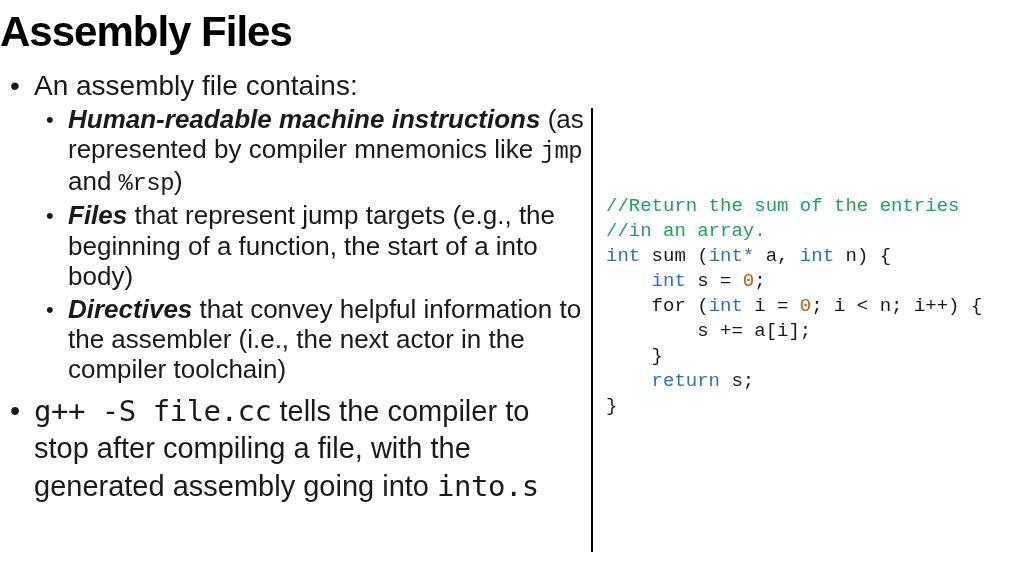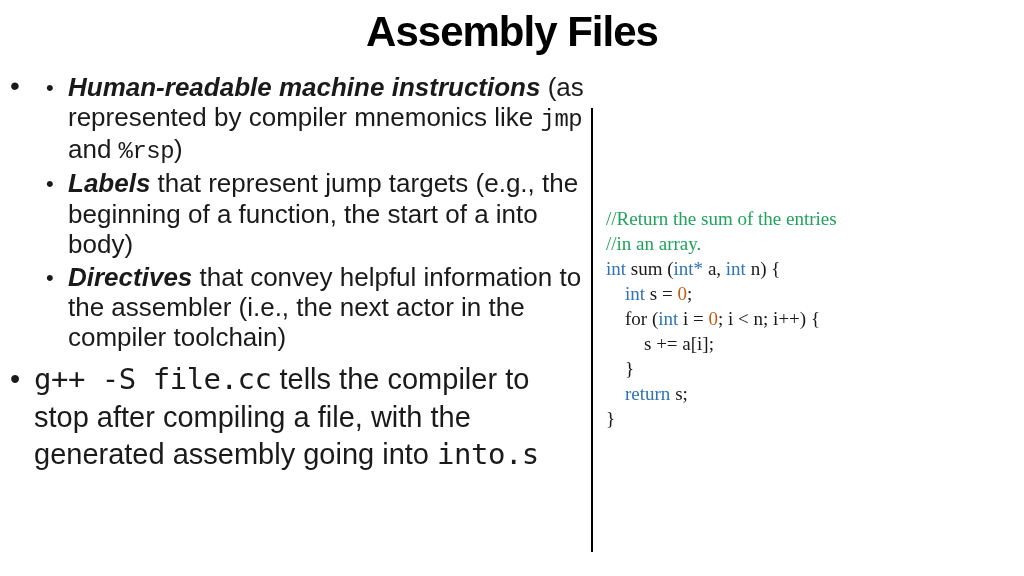--- a/index.html
+++ b/index.html
@@ -8,21 +8,20 @@
     background: #ffffff;
     font-family: "Liberation Sans", sans-serif;
     color: #1a1a1a;
     overflow: hidden;
   }
   .slide { position: relative; width: 1024px; height: 576px; background: #fff; }
 
   .title {
     position: absolute;
     top: 8px; left: 0; right: 0;
-    text-align: center;
     font-size: 42px;
     font-weight: bold;
     letter-spacing: -1px;
     color: #000;
   }
 
   .left-col {
     position: absolute;
     left: 10px; top: 70px;
     width: 578px;
@@ -56,22 +55,22 @@
 
   .divider {
     position: absolute;
     left: 591px; top: 108px;
     width: 2px; height: 444px;
     background: #000;
   }
 
   .code-block {
     position: absolute;
-    left: 606px; top: 206px;
-    font-family: Liberation Serif, serif;
+    left: 606px; top: 194px;
+    font-family: Liberation Mono, monospace;
     font-size: 19px;
     line-height: 25px;
     white-space: pre;
   }
   .tok-plain   { color: var(--tok-plain, #1a1a1a); }
   .tok-comment { color: var(--tok-comment, #1fa35c); }
   .tok-keyword { color: var(--tok-keyword, #2e74b5); }
   .tok-number  { color: var(--tok-number, #c55a11); }
 </style>
 </head>
@@ -79,30 +78,31 @@
 
 <div class="slide">
 
   <div class="title">Assembly Files</div>
 
   <div class="left-col">
 
     <div class="b1">
       <span class="marker">•</span>
       <div class="b1-text">
+        <span>An assembly file contains:</span>
         <div class="sub-list">
 
           <div class="sub-item">
             <span class="marker">•</span>
             <div class="sub-text"><em class="keyterm">Human-readable machine instructions</em><span> (as represented by compiler mnemonics like </span><code class="inline">jmp</code><span> and </span><code class="inline">%rsp</code><span>)</span></div>
           </div>
 
           <div class="sub-item">
             <span class="marker">•</span>
-            <div class="sub-text"><em class="keyterm">Labels</em><span> that represent jump targets (e.g., the beginning of a function, the start of a into body)</span></div>
+            <div class="sub-text"><em class="keyterm">Files</em><span> that represent jump targets (e.g., the beginning of a function, the start of a into body)</span></div>
           </div>
 
           <div class="sub-item">
             <span class="marker">•</span>
             <div class="sub-text"><em class="keyterm">Directives</em><span> that convey helpful information to the assembler (i.e., the next actor in the compiler toolchain)</span></div>
           </div>
 
         </div>
       </div>
     </div>

